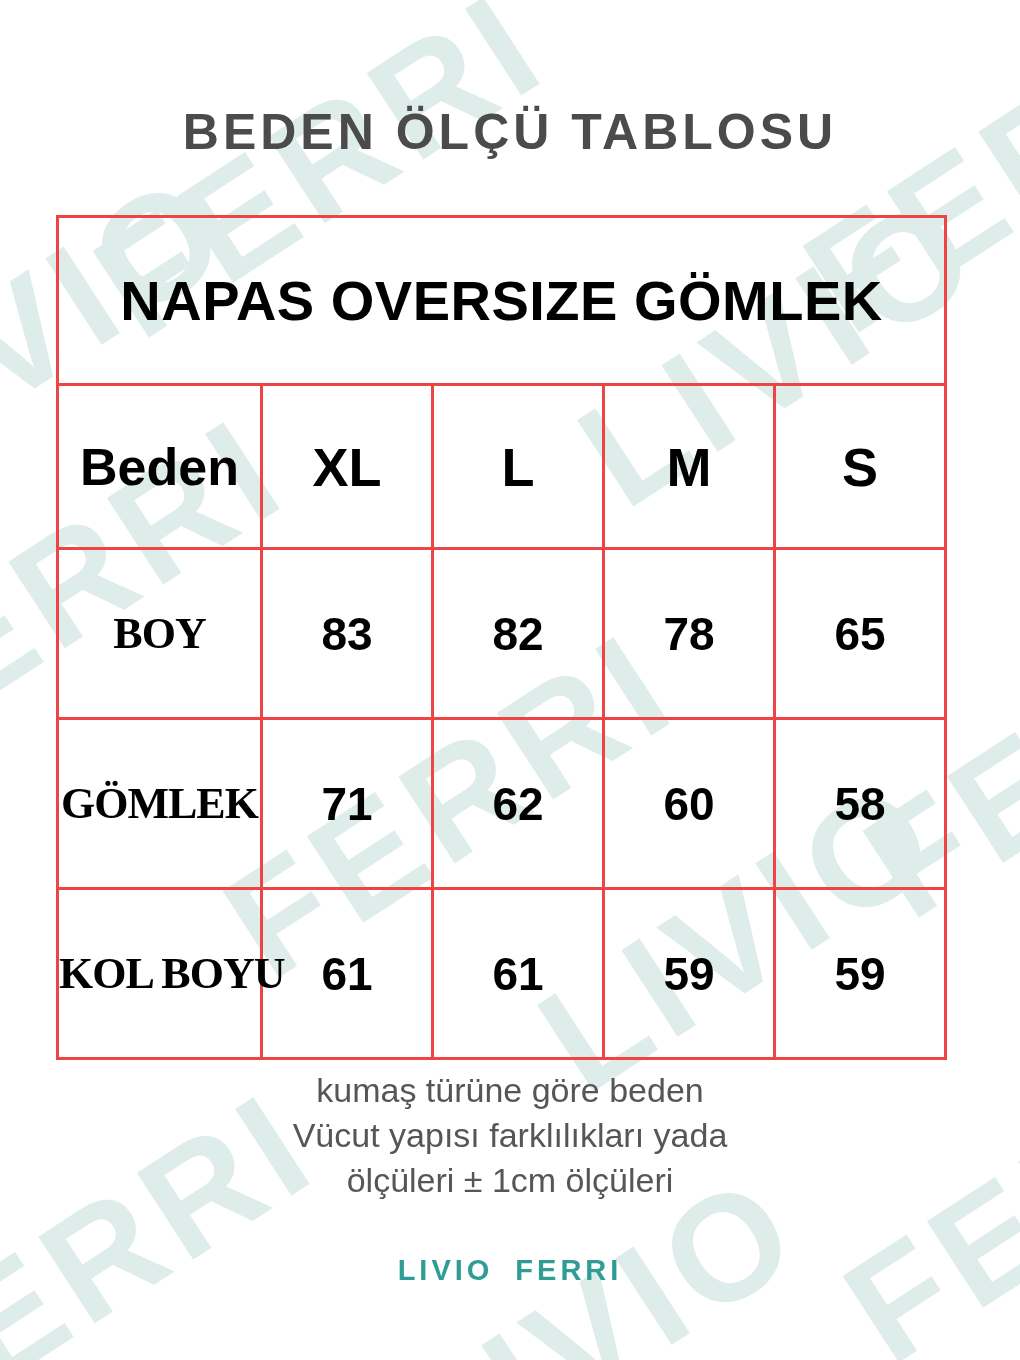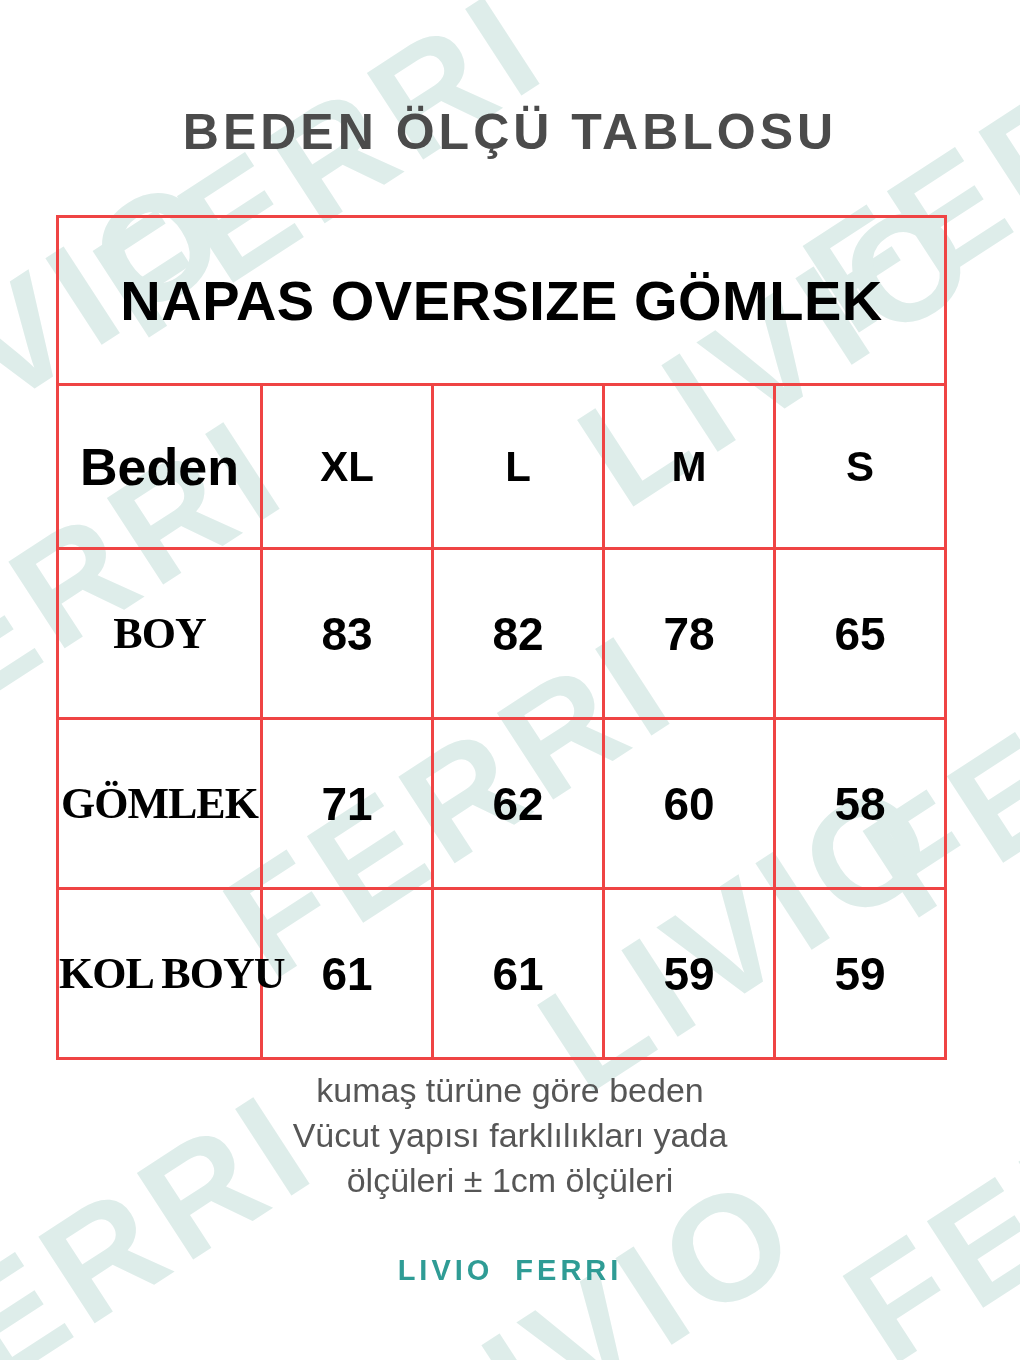--- a/index.html
+++ b/index.html
@@ -57,21 +57,21 @@
     padding:0;color:#000000;
     white-space:nowrap;
   }
   .col-label{width:204px;}
   .col-size{width:171px;}
   tr.product-row{height:168px;}
   tr.header-row{height:164px;}
   tr.data-row{height:170px;}
   .product-title{font-size:56px;font-weight:800;letter-spacing:.5px;}
   .beden-head{font-size:52px;font-weight:800;}
-  .size-head{font-size:42px;font-weight:800;}
+  .size-head{font-size:54px;font-weight:800;}
   .row-label{font-size:44px;font-weight:800;letter-spacing:-1px;font-family:Liberation Serif, serif;}
   .num{font-size:46px;font-weight:700;}
 
   .note{
     position:absolute;top:1068px;left:0;width:100%;
     text-align:center;
     font-size:34px;line-height:45px;font-weight:400;
     color:#565656;
   }
   .logo{

